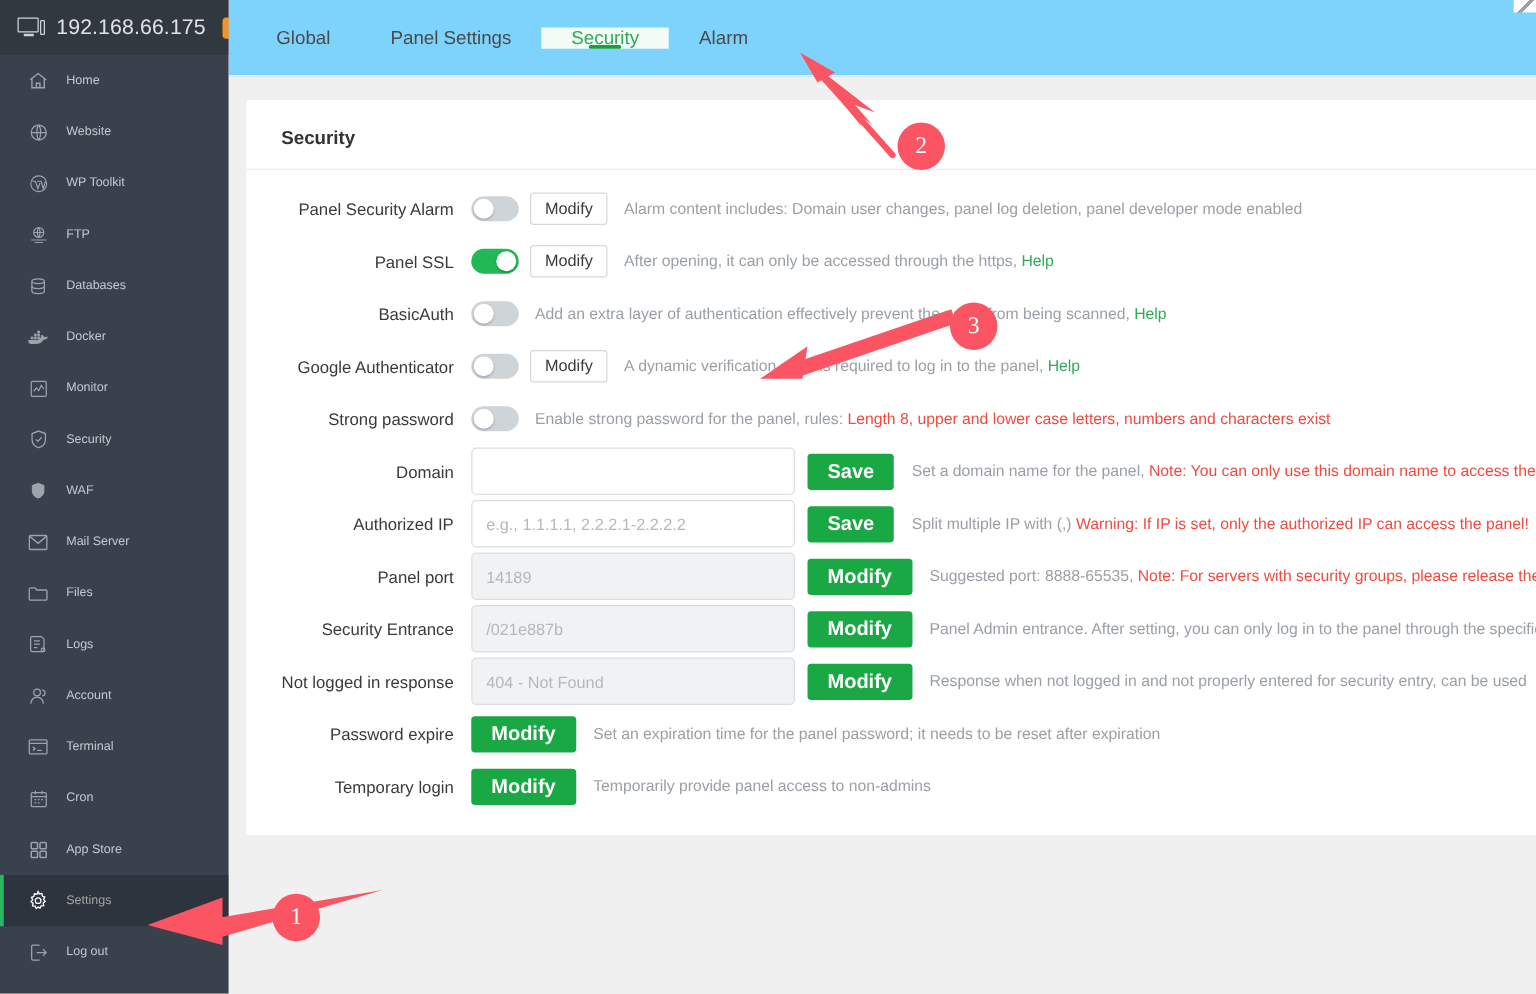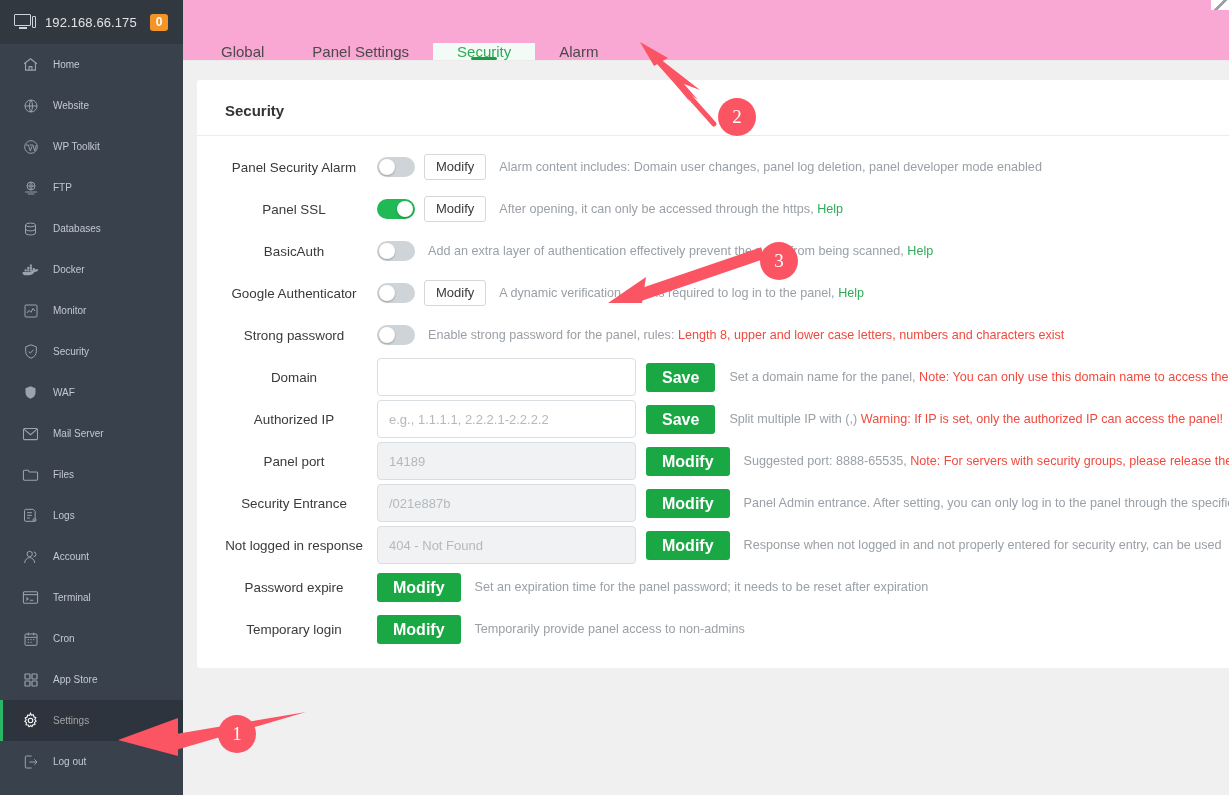--- a/index.html
+++ b/index.html
@@ -31,21 +31,21 @@
     position: absolute; left: 0; top: 0; width: 17px; height: 12px;
     border: 1.6px solid #cdd3da; border-radius: 1px;
   }
   #brand .mon .stand {
     position: absolute; left: 5px; top: 13px; width: 8px; height: 2px; background: #cdd3da;
   }
   #brand .mon .tower {
     position: absolute; left: 18px; top: 2px; width: 4px; height: 12px;
     border: 1.5px solid #cdd3da; border-radius: 1px;
   }
-  #brand .ip { color: #dfe3e8; font-size: 13px; letter-spacing: .1px; }
+  #brand .ip { color: #dfe3e8; font-size: 17px; letter-spacing: .1px; }
   #brand .badge {
     background: #f59426; color: #fff; font-size: 12px; font-weight: bold;
     border-radius: 3px; padding: 1px 6px; margin-left: 4px; line-height: 15px;
   }
 
   .nav-item {
     height: 41px;
     display: flex; align-items: center;
     padding-left: 22px;
     gap: 14px;
@@ -72,23 +72,23 @@
 
   
   #main {
     flex: 1 1 auto;
     height: 795px;
     background: #f0f0f0;
     position: relative;
     overflow: hidden;
   }
   #tabbar {
-    background: #f9a8d4;
+    background: #7dd3fc;
     height: 61px;
-    display: flex; align-items: flex-end;
+    display: flex; align-items: center;
     padding-left: 14px;
     border-bottom: 1px solid #ececec;
   }
   .tab {
     display: flex; align-items: center; justify-content: center;
     padding: 0 24px;
     font-size: 15px; color: #4a4a4a;
     position: relative; cursor: pointer;
   }
   .tab.active { color: #2fab57; background: #f2fbf5; }
@@ -114,21 +114,21 @@
   }
   #rows { padding-top: 10px; }
 
   .row {
     display: flex; align-items: center;
     height: 42px;
     padding-left: 0;
   }
   .row .lbl {
     width: 180px; flex: 0 0 180px;
-    text-align: center; padding-right: 14px;
+    text-align: right; padding-right: 14px;
     font-size: 13.4px; color: #3a3a3a; padding-left: 28px;
   }
   .row .ctl {
     display: flex; align-items: center; gap: 10px;
   }
 
   
   .toggle {
     width: 38px; height: 20px; border-radius: 10px;
     background: #cfd4d8; position: relative; cursor: pointer;

